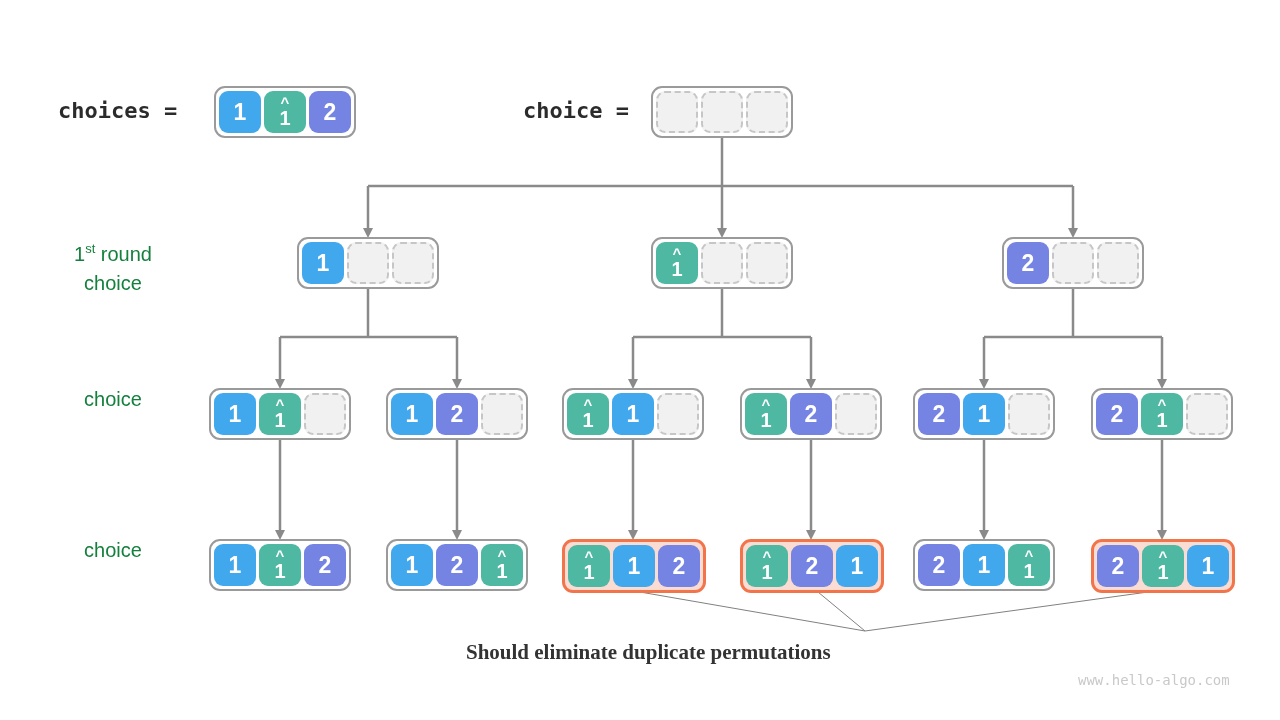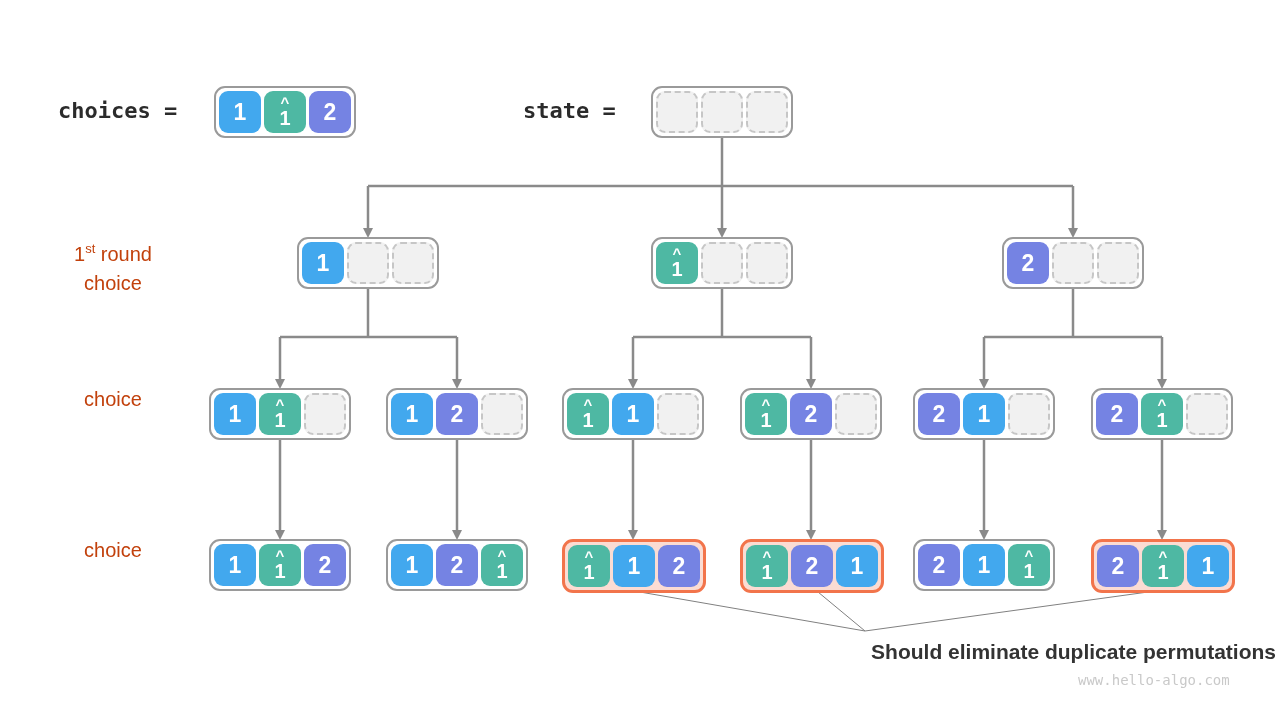--- a/index.html
+++ b/index.html
@@ -16,27 +16,27 @@
         font-size:23px;font-weight:600;line-height:1;}
   .cell.empty{width:38px;height:38px;background:#f1f1f1;border:2px dashed #c6c6c6;}
   .cell .hat{font-size:15px;font-weight:700;height:10px;line-height:10px;margin-bottom:1px;}
   .cell .digit{font-size:20px;line-height:18px;}
 
   
   .eq-label{position:absolute;z-index:2;font-family:"DejaVu Sans Mono","Liberation Mono",monospace;
             font-weight:bold;font-size:22px;color:#2b2b2b;white-space:pre;}
 
   
-  .row-label{position:absolute;z-index:2;width:150px;text-align:center;color:#c2410c;
+  .row-label{position:absolute;z-index:2;width:150px;text-align:center;color:#15803d;
              font-size:20px;line-height:29px;}
   .row-label sup{font-size:13px;}
 
   
-  .note{position:absolute;z-index:2;width:810px;text-align:right;font-weight:bold;
-        font-size:21px;color:#333333;}
+  .note{position:absolute;z-index:2;width:810px;text-align:left;font-weight:bold;
+        font-size:21px;color:#333333;font-family:Liberation Serif, serif;}
   .watermark{position:absolute;z-index:2;font-family:"DejaVu Sans Mono","Liberation Mono",monospace;
              font-size:14px;color:#c9c9c9;}
 </style>
 </head>
 <body>
 
 <div id="canvas">
 
   <svg id="connector-layer" width="1280" height="720">
       <defs>
@@ -65,21 +65,21 @@
       <line x1="633" y1="440" x2="633" y2="532" stroke="#8a8a8a" stroke-width="2.5" marker-end="url(#arr)"></line>
       <line x1="811" y1="440" x2="811" y2="532" stroke="#8a8a8a" stroke-width="2.5" marker-end="url(#arr)"></line>
       <line x1="984" y1="440" x2="984" y2="532" stroke="#8a8a8a" stroke-width="2.5" marker-end="url(#arr)"></line>
       <line x1="1162" y1="440" x2="1162" y2="532" stroke="#8a8a8a" stroke-width="2.5" marker-end="url(#arr)"></line>
       <line x1="640" y1="592" x2="865" y2="631" stroke="#808080" stroke-width="1"></line>
       <line x1="818" y1="592" x2="865" y2="631" stroke="#808080" stroke-width="1"></line>
       <line x1="1148" y1="592" x2="865" y2="631" stroke="#808080" stroke-width="1"></line>
     </svg>
 
   <span class="eq-label" style="left:58px;top:98px;">choices =</span>
-  <span class="eq-label" style="left:523px;top:98px;">state =</span>
+  <span class="eq-label" style="left:523px;top:98px;">choice =</span>
 
   <div class="row-label" style="left:38px;top:234px;">
     <div><span>1</span><sup>st</sup><span> round</span></div>
     <div>choice</div>
   </div>
   <div class="row-label" style="left:38px;top:385px;">
     <div>choice</div>
   </div>
   <div class="row-label" style="left:38px;top:536px;">
     <div>choice</div>

